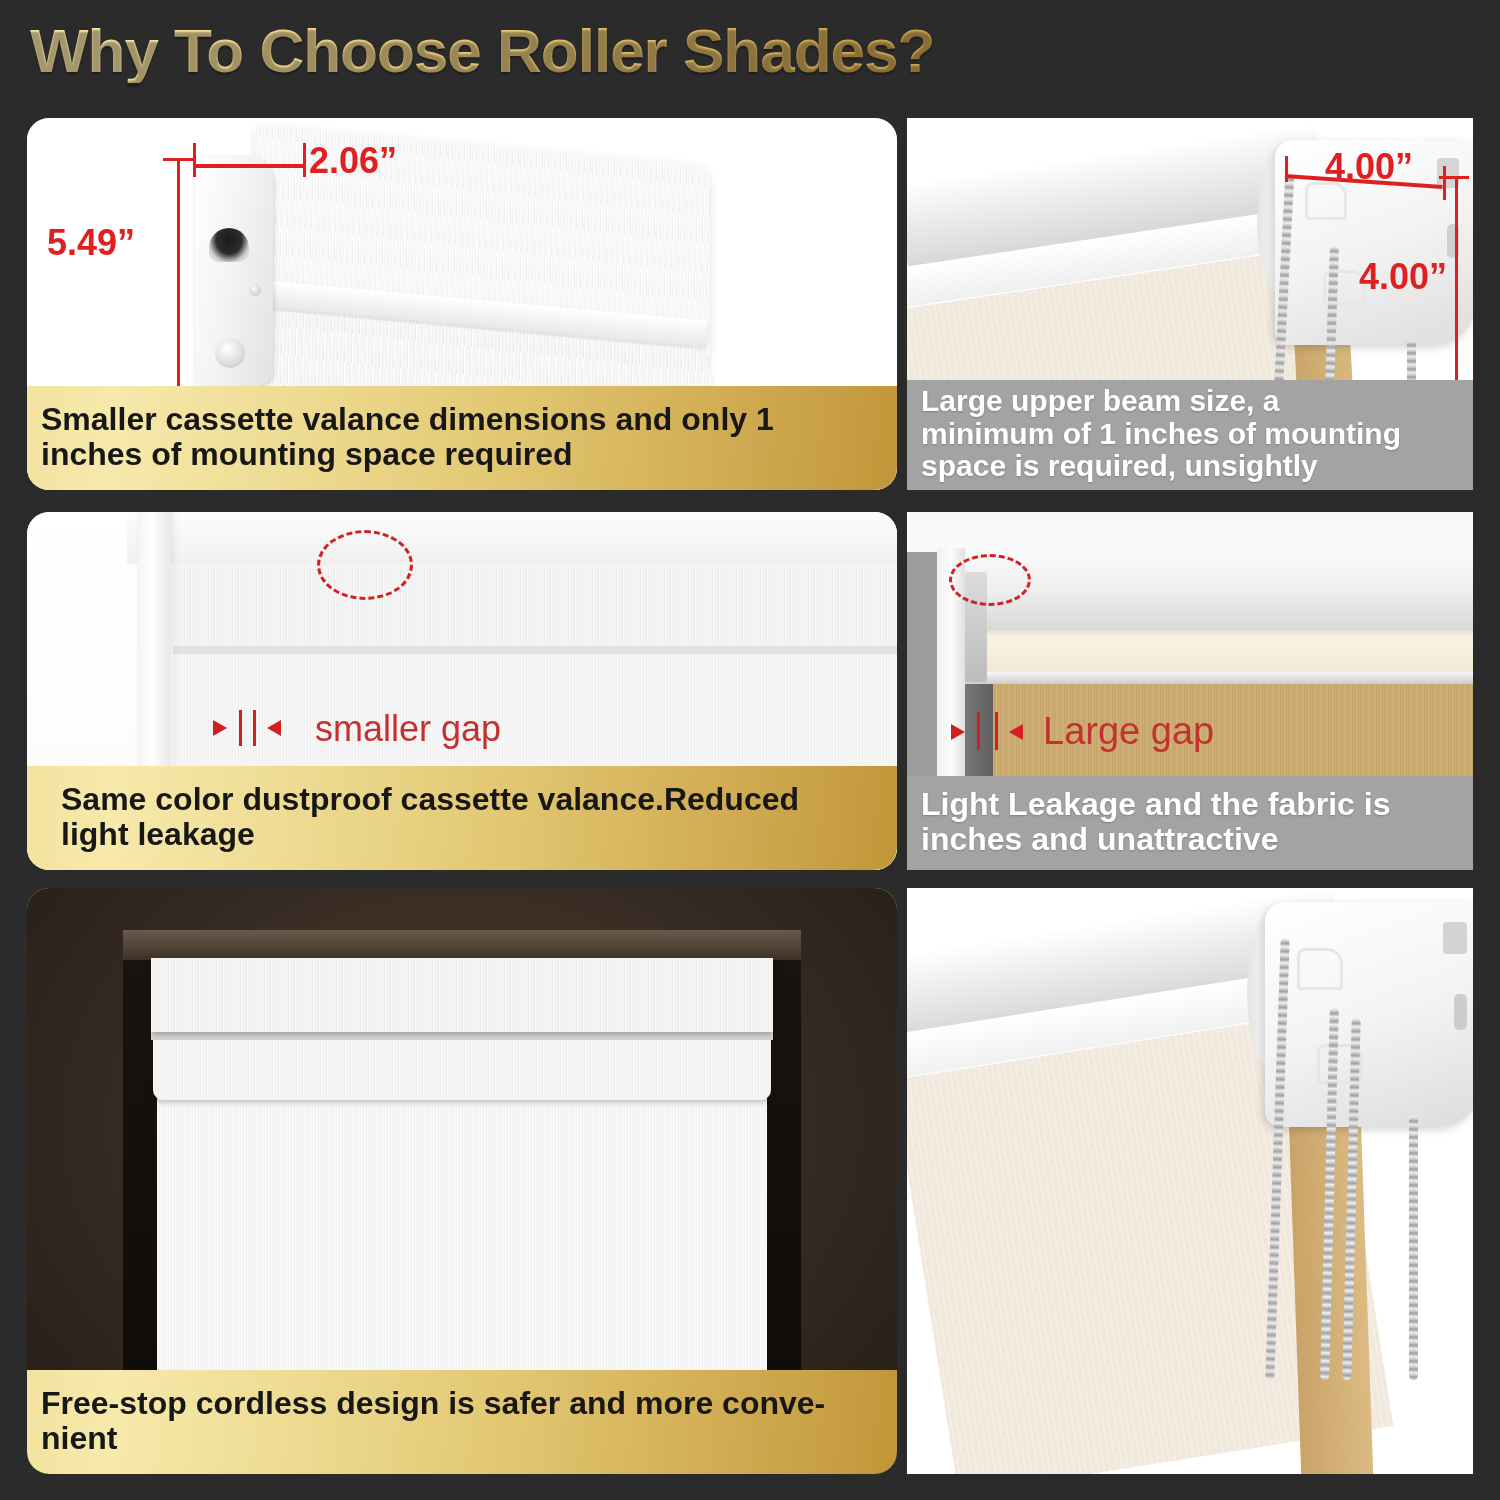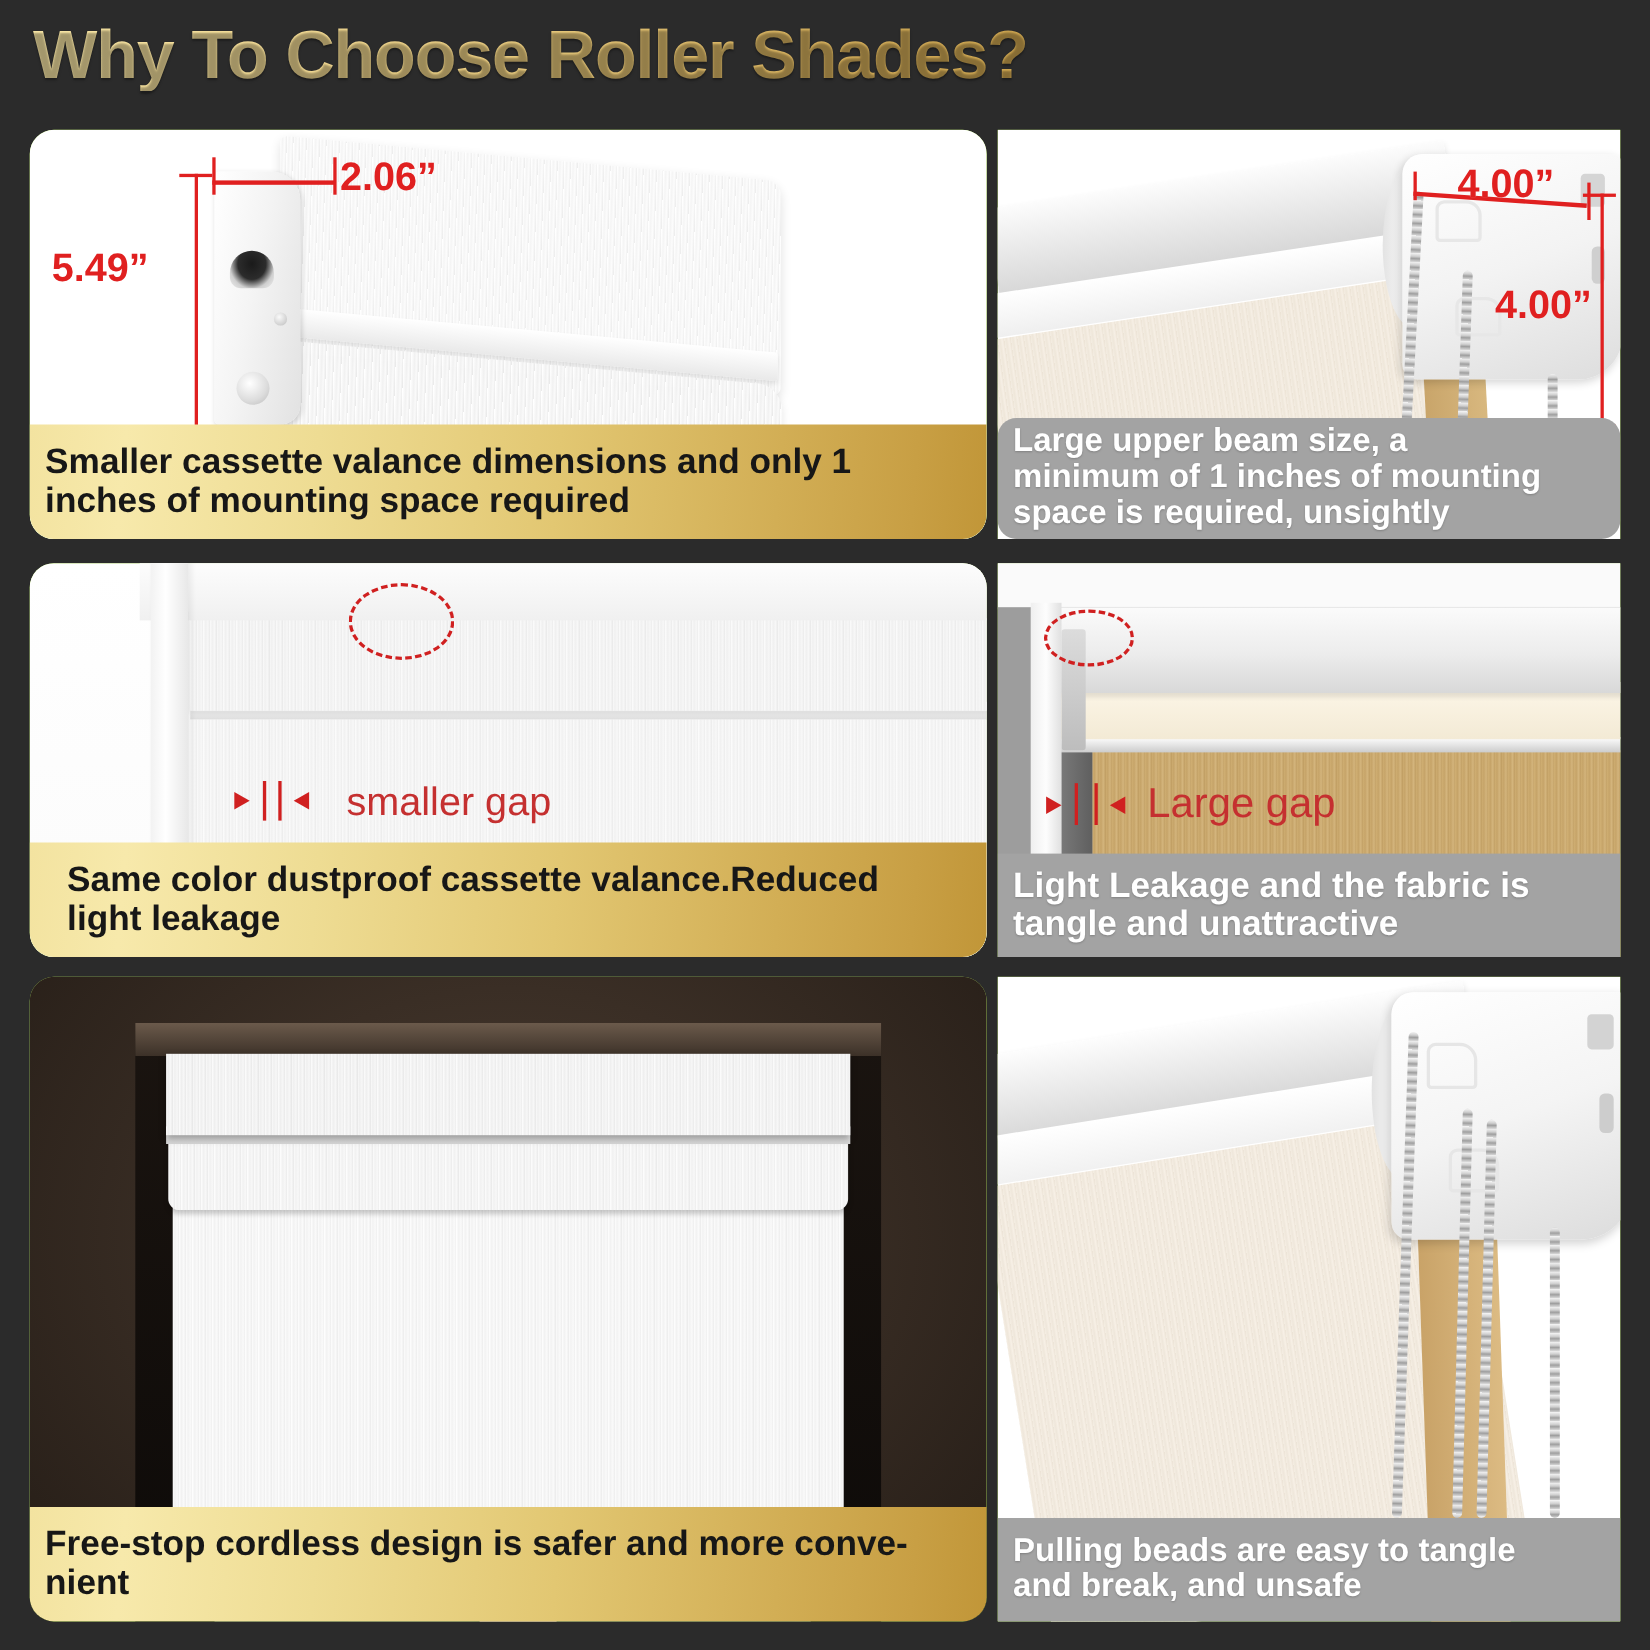--- a/index.html
+++ b/index.html
@@ -412,21 +412,21 @@
       <div class="tick" style="left:378px; top:38px; width:3px; height:26px;"></div>
       <div class="tick" style="left:536px; top:48px; width:3px; height:34px;"></div>
       <div class="dim-text" style="left:418px; top:28px; font-size:36px;">4.00”</div>
 
       <div class="dim-line" style="left:548px; top:58px; width:3px; height:212px;"></div>
       <div class="tick" style="left:532px; top:58px; width:30px; height:3px;"></div>
       <div class="tick" style="left:496px; top:268px; width:66px; height:3px;"></div>
       <div class="dim-text" style="left:452px; top:138px; font-size:36px;">4.00”</div>
     </div>
 
-    <div class="caption gray" style="height:110px; font-size:30px;border-radius:17px;">
+    <div class="caption gray" style="height:110px; font-size:30px;">
       <span>Large upper beam size, a</span>
       <span>minimum of 1 inches of mounting</span>
       <span>space is required, unsightly</span>
     </div>
   </div>
 
   <div class="panel left" id="p3" style="left:27px; top:512px; width:870px; height:358px;">
     <div class="photo">
       <div class="bg"></div>
       <div class="shade"></div>
@@ -468,21 +468,21 @@
 
       <div class="arrow-r" style="left:44px; top:212px;"></div>
       <div class="gap-bar" style="left:70px; top:200px; height:38px;"></div>
       <div class="gap-bar" style="left:88px; top:200px; height:38px;"></div>
       <div class="arrow-l" style="left:102px; top:212px;"></div>
       <div class="gap-label" style="left:136px; top:198px; font-size:38px;">Large gap</div>
     </div>
 
     <div class="caption gray" style="height:94px; font-size:32px;">
       <span>Light Leakage and the fabric is</span>
-      <span>tangle and unattractive</span>
+      <span>inches and unattractive</span>
     </div>
   </div>
 
   <div class="panel left" id="p5" style="left:27px; top:888px; width:870px; height:586px;">
     <div class="photo">
       <div class="room"></div>
       <div class="recess"></div>
       <div class="recess-top"></div>
 
       <div class="glass">
@@ -523,19 +523,15 @@
         <div class="slot2"></div>
         <div class="emb1"></div>
         <div class="emb2"></div>
       </div>
       <div class="chain" style="left:366px; top:50px; height:442px; transform:rotate(2deg);"></div>
       <div class="chain" style="left:418px; top:120px; height:372px; transform:rotate(1.5deg);"></div>
       <div class="chain" style="left:440px; top:130px; height:362px; transform:rotate(1.5deg);"></div>
       <div class="chain" style="left:502px; top:228px; height:264px;"></div>
     </div>
 
-    <div class="caption gray" style="height:94px; font-size:30px;">
-      <span>Pulling beads are easy to tangle</span>
-      <span>and break, and unsafe</span>
-    </div>
   </div>
 
 </div>
 
 </body></html>

